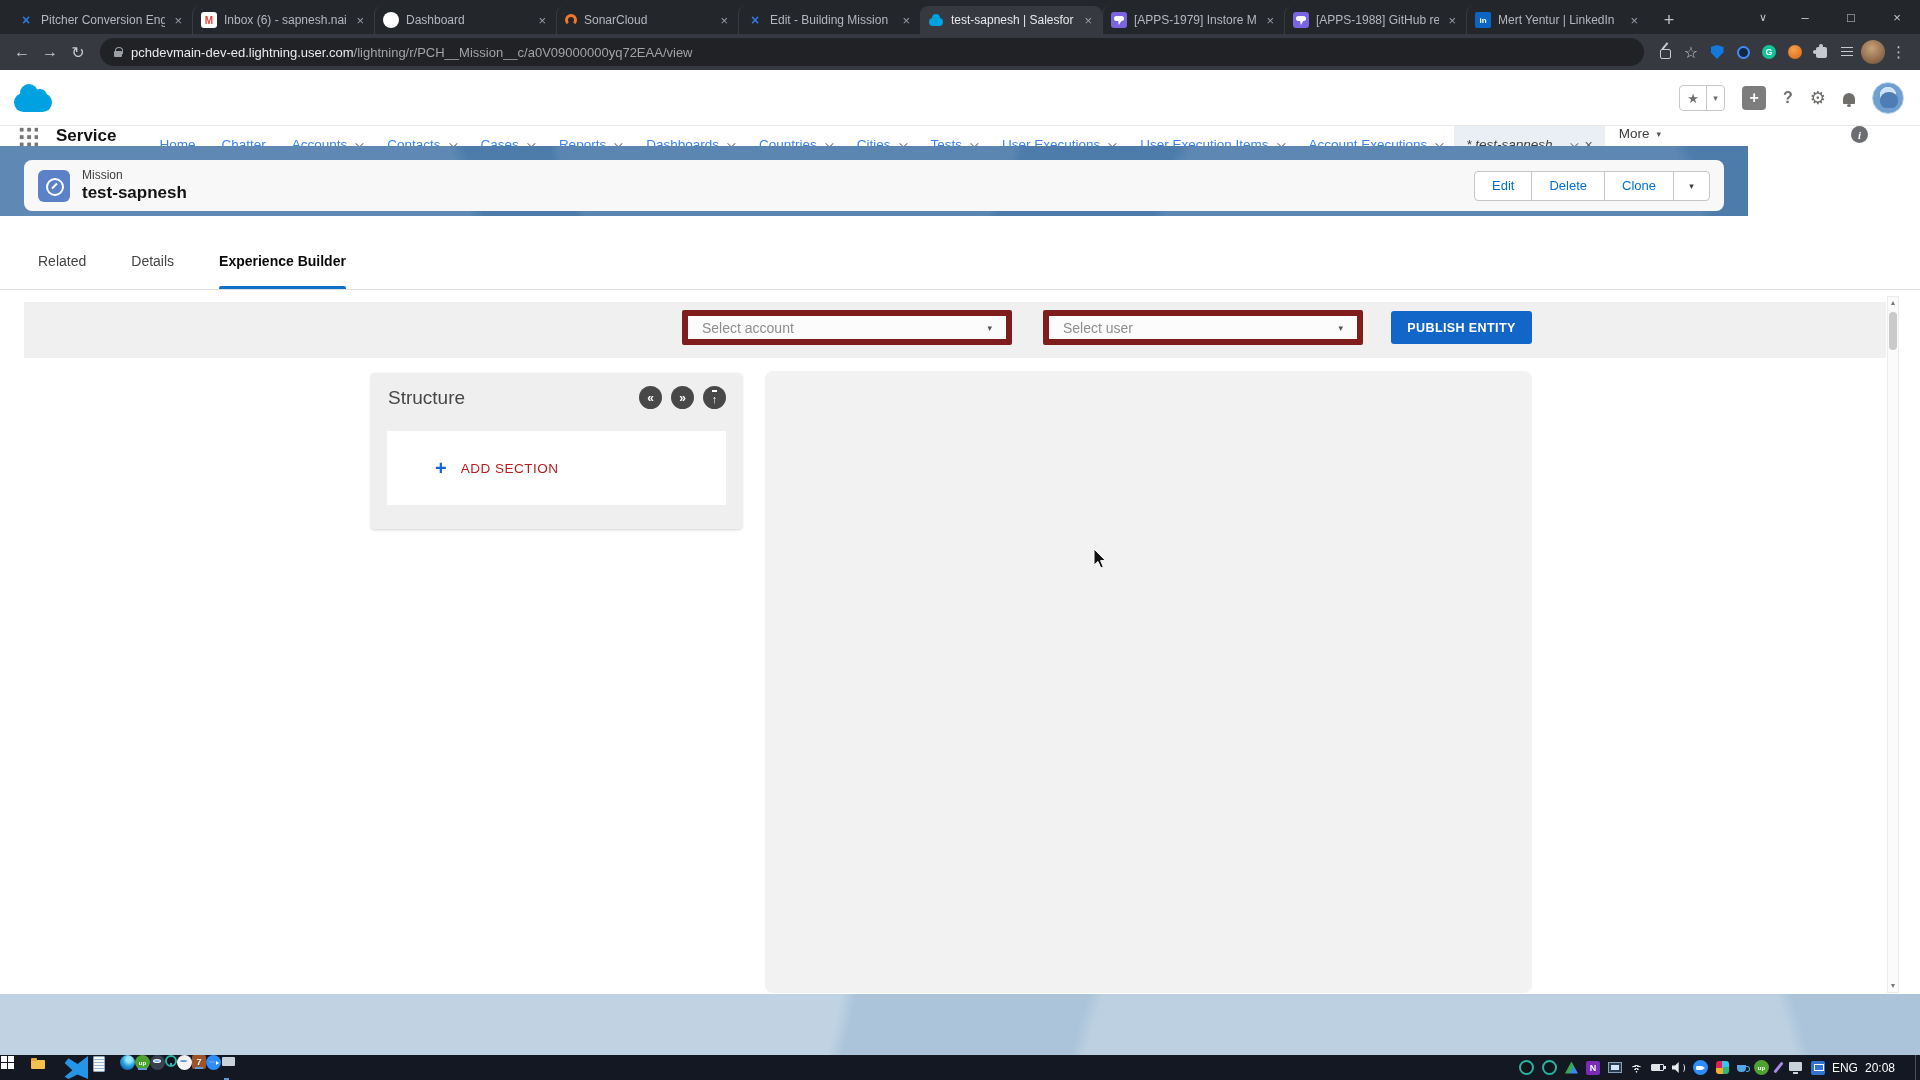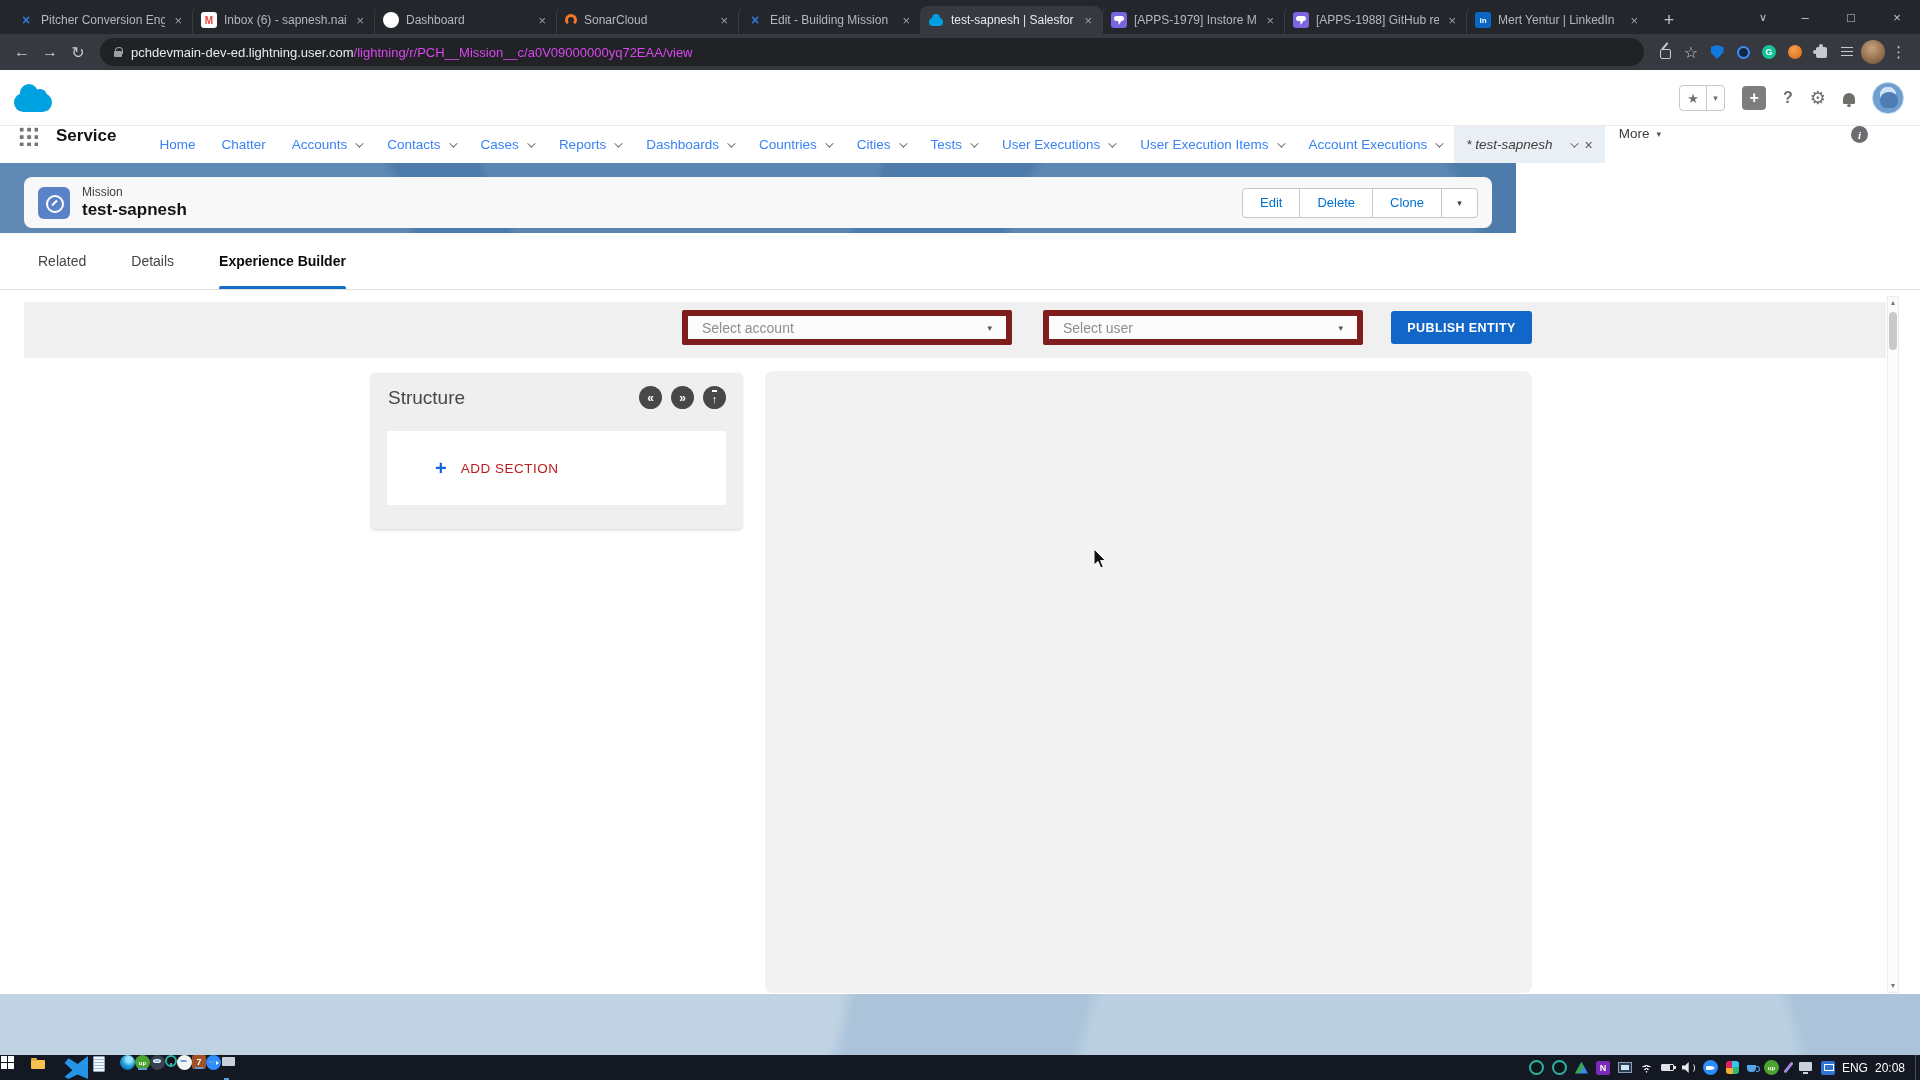--- a/index.html
+++ b/index.html
@@ -34,21 +34,21 @@
   .winctl .wc-chev{width:38px;font-size:11px}
 
   
   .ctoolbar{position:absolute;left:0;top:34px;width:1920px;height:36px;background:#36393f;display:flex;align-items:center;padding:0 8px}
   .navbtn{width:28px;text-align:center;color:#c6c9ce;font-size:16px}
   .omni{flex:1;height:28px;background:#202226;border-radius:14px;display:flex;align-items:center;gap:9px;padding:0 14px;margin:0 8px;overflow:hidden}
   .lock{width:8px;height:6px;background:#9aa0a6;border-radius:1px;position:relative;margin-top:3px}
   .lock::before{content:"";position:absolute;left:1px;top:-4px;width:6px;height:6px;border:1.5px solid #9aa0a6;border-radius:50% 50% 0 0;border-bottom:none}
   .url{font-size:13px;white-space:nowrap;overflow:hidden}
   .url .dom{color:#e8eaed}
-  .url .path{color:#d946ef}
+  .url .path{color:#a3a3a3}
   .cic{width:26px;height:26px;display:flex;align-items:center;justify-content:center;position:relative;flex:0 0 auto}
   .ic-share{border:1.5px solid #c6c9ce;border-radius:2px;width:11px;height:10px;margin-top:3px}
   .ic-share::after{content:"";position:absolute;left:12px;top:3px;width:2px;height:8px;background:#c6c9ce;transform:rotate(40deg)}
   .ic-star{color:#c6c9ce;font-size:16px}
   .ic-ublock{width:13px;height:14px;background:#127ade;clip-path:polygon(50% 0,100% 14%,100% 52%,50% 100%,0 52%,0 14%)}
   .ic-1pass{width:13px;height:13px;border-radius:50%;background:#12283f;border:2px solid #3f8cff}
   .ic-gram{width:14px;height:14px;border-radius:50%;background:#15c39a;color:#fff;font-size:9px;font-weight:700;display:flex;align-items:center;justify-content:center}
   .ic-orange{width:14px;height:14px;border-radius:50%;background:radial-gradient(circle at 40% 35%,#f6a14b,#d96414)}
   .ic-puzzle{width:11px;height:11px;background:#c6c9ce;border-radius:2px;position:relative}
   .ic-puzzle::before{content:"";position:absolute;left:3px;top:-3px;width:4px;height:4px;background:#c6c9ce;border-radius:50%}
@@ -87,21 +87,21 @@
   .navlist{display:flex;align-items:stretch;height:100%;margin-left:30px}
   .nav-item{display:flex;align-items:center;padding:0 13px;font-size:13.5px;color:#3b82f6;white-space:nowrap}
   .chev{width:6px;height:6px;border-right:1.5px solid #706e6b;border-bottom:1.5px solid #706e6b;transform:rotate(45deg) translateY(-2px);margin-left:8px}
   .temp-tab{display:flex;align-items:center;gap:9px;padding:0 12px;background:#e9eff5;height:100%;font-size:13.5px;color:#3e3e3c;font-style:italic}
   .temp-close{font-size:14px;color:#54565a;font-style:normal}
   .more{display:flex;align-items:center;gap:7px;padding:0 14px;font-size:13.5px;color:#3e3e3c}
   .caret{font-size:9px;color:#54565a;font-style:normal}
   .nav-info{position:absolute;right:52px;width:17px;height:17px;border-radius:50%;background:#6b6d70;color:#fff;display:flex;align-items:center;justify-content:center;font:italic 700 11px "Liberation Serif",serif}
 
   
-  .banner{position:absolute;left:0;top:163px;width:1516px;height:70px;background-color:#4d7cab;background-image:radial-gradient(circle at 12% 160%,rgba(255,255,255,.10) 0 17%,transparent 18%),radial-gradient(circle at 45% -70%,rgba(255,255,255,.08) 0 24%,transparent 25%),radial-gradient(circle at 82% 190%,rgba(255,255,255,.09) 0 19%,transparent 20%)}
+  .banner{position:absolute;left:0;top:146px;width:1748px;height:70px;background-color:#4d7cab;background-image:radial-gradient(circle at 12% 160%,rgba(255,255,255,.10) 0 17%,transparent 18%),radial-gradient(circle at 45% -70%,rgba(255,255,255,.08) 0 24%,transparent 25%),radial-gradient(circle at 82% 190%,rgba(255,255,255,.09) 0 19%,transparent 20%)}
   .reccard{position:absolute;left:24px;right:24px;top:14px;height:51px;background:#f8f8f8;border-radius:8px;display:flex;align-items:center;padding:0 14px}
   .objicon{width:32px;height:32px;border-radius:6px;background:#5b82c9;position:relative;flex:0 0 auto}
   .objicon::before{content:"";position:absolute;left:8px;top:8px;width:14px;height:14px;border:2px solid #fff;border-radius:50%}
   .objicon::after{content:"";position:absolute;left:13px;top:15px;width:7px;height:2px;background:#fff;transform:rotate(-45deg)}
   .rec-meta{margin-left:12px}
   .rec-obj{font-size:12px;color:#3e3e3c}
   .rec-title{font-size:17px;font-weight:700;color:#141414;margin-top:1px}
   .actions{margin-left:auto;display:flex;height:30px;border:1px solid #c9c7c5;border-radius:4px;overflow:hidden;background:#fff}
   .act{display:flex;align-items:center;padding:0 17px;font-size:13px;color:#0070d2;border-left:1px solid #c9c7c5}
   .act:first-child{border-left:none}
@@ -180,21 +180,21 @@
   .volume{position:relative;width:13px;height:11px}
   .volume::before{content:"";position:absolute;left:0;top:0;width:9px;height:11px;background:#e8ecf0;clip-path:polygon(0 32%,35% 32%,75% 0,75% 100%,35% 68%,0 68%)}
   .volume::after{content:"";position:absolute;right:0;top:1px;width:4px;height:8px;border:1.5px solid transparent;border-right:1.5px solid #e8ecf0;border-radius:50%}
   .slack{width:13px;height:13px;border-radius:3px;background:conic-gradient(#36c5f0 0 25%,#2eb67d 0 50%,#ecb22e 0 75%,#e01e5a 0)}
   .cup{width:9px;height:7px;background:#53a7e8;border-radius:0 0 4px 4px;position:relative;margin-top:2px}
   .cup::after{content:"";position:absolute;right:-4px;top:1px;width:3px;height:4px;border:1.5px solid #53a7e8;border-left:none;border-radius:0 3px 3px 0}
   .pen{width:3px;height:13px;background:#a98ae0;border-radius:2px;transform:rotate(38deg)}
   .netapp{width:14px;height:14px;background:#2f74d0;border-radius:2px;position:relative}
   .netapp::after{content:"";position:absolute;left:3px;top:3.5px;width:8px;height:5px;border:1px solid #fff}
   .lang,.clock{color:#fff;font-size:12px;margin-left:7px}
-  .clock{margin-right:10px}
+  .clock{margin-right:20px}
   .desk{width:5px;height:100%;border-left:1px solid #4a5060}
 
   .cursor{position:absolute;left:1093px;top:549px;z-index:99;pointer-events:none}
 </style>
 </head>
 <body>
 
 <div class="screen">
 
   <div class="tabstrip">

